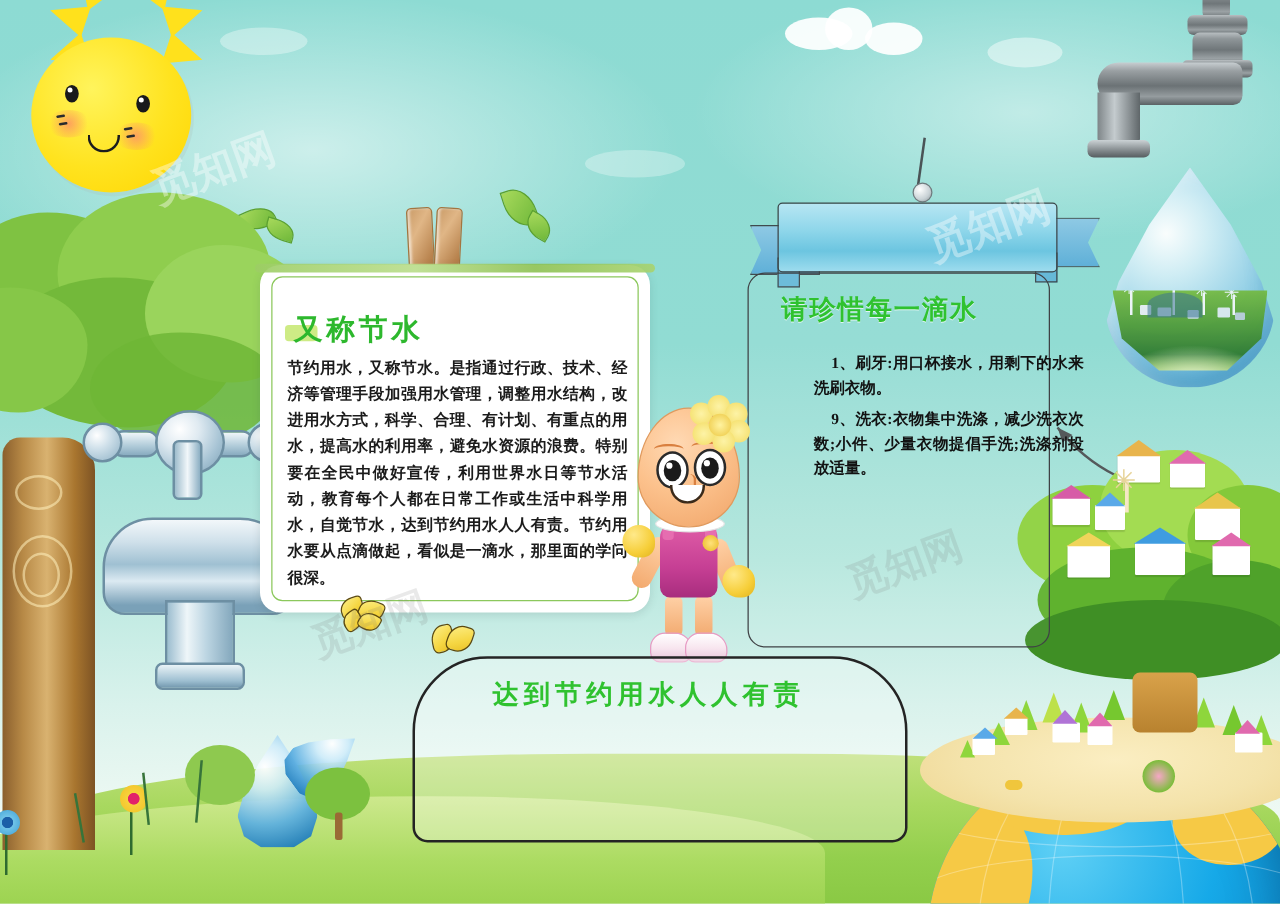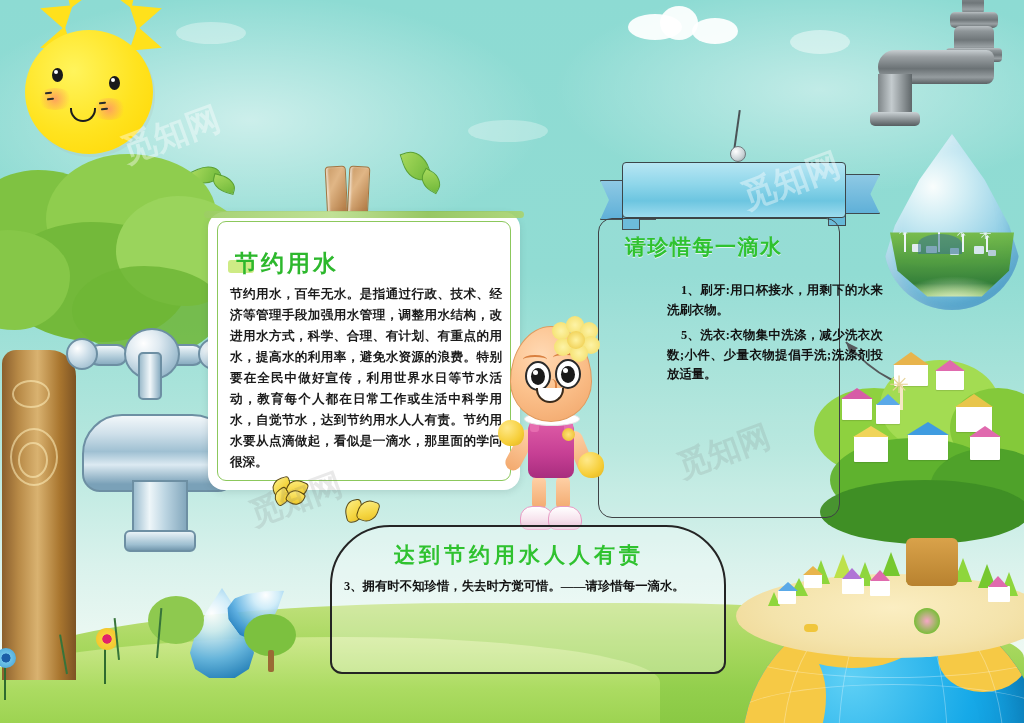--- a/index.html
+++ b/index.html
@@ -186,21 +186,21 @@
   #rightbox{
     position:absolute;left:598px;top:218px;width:240px;height:298px;
     border:1.8px solid #3f4245;border-radius:14px;background:rgba(255,255,255,.05);
   }
   #rightbox h2{
     margin:0;position:absolute;left:26px;top:14px;
     font-family:"DejaVu Sans","Liberation Sans",sans-serif;
     font-size:21px;font-weight:700;color:#2fc22f;letter-spacing:1.5px;
     text-shadow:0 1px 0 rgba(255,255,255,.7);
   }
-  #rightbox .rlist{position:absolute;left:28px;top:46px;width:216px;}
+  #rightbox .rlist{position:absolute;left:12px;top:46px;width:216px;}
   #rightbox .rlist li{
     list-style:none;margin:0 0 6px 0;padding:0;
     font-size:12.4px;line-height:19.5px;color:#121212;text-align:justify;
     font-family:"Liberation Serif","DejaVu Serif",serif;font-weight:700;text-indent:14px;
   }
 
   #quotebox{
     position:absolute;left:330px;top:525px;width:392px;height:145px;
     border:2px solid #242424;border-radius:60px 60px 12px 12px;
     background:rgba(255,255,255,.30);
@@ -442,29 +442,29 @@
   </div>
 
   <div id="clip">
     <div class="clip-leg" style="left:0;transform:rotate(-3deg);"></div>
     <div class="clip-leg" style="left:22px;transform:rotate(3deg);"></div>
   </div>
   <div id="leftbox">
     <div class="waveTop"></div>
     <div class="inner"></div>
     <div class="hl"></div>
-    <h2>节约用水</h2>
-    <p>节约用水，百年无水。是指通过行政、技术、经济等管理手段加强用水管理，调整用水结构，改进用水方式，科学、合理、有计划、有重点的用水，提高水的利用率，避免水资源的浪费。特别要在全民中做好宣传，利用世界水日等节水活动，教育每个人都在日常工作或生活中科学用水，自觉节水，达到节约用水人人有责。节约用水要从点滴做起，看似是一滴水，那里面的学问很深。</p>
+    <h2>又称节水</h2>
+    <p>节约用水，又称节水。是指通过行政、技术、经济等管理手段加强用水管理，调整用水结构，改进用水方式，科学、合理、有计划、有重点的用水，提高水的利用率，避免水资源的浪费。特别要在全民中做好宣传，利用世界水日等节水活动，教育每个人都在日常工作或生活中科学用水，自觉节水，达到节约用水人人有责。节约用水要从点滴做起，看似是一滴水，那里面的学问很深。</p>
   </div>
 
   <div id="rightbox">
     <h2>请珍惜每一滴水</h2>
     <ul class="rlist">
       <li>1、刷牙:用口杯接水，用剩下的水来洗刷衣物。</li>
-      <li>5、洗衣:衣物集中洗涤，减少洗衣次数;小件、少量衣物提倡手洗;洗涤剂投放适量。</li>
+      <li>9、洗衣:衣物集中洗涤，减少洗衣次数;小件、少量衣物提倡手洗;洗涤剂投放适量。</li>
     </ul>
   </div>
 
   <div id="girl">
     <div class="g-leg" style="left:42px;"></div>
     <div class="g-leg" style="left:66px;"></div>
     <div class="g-shoe" style="left:30px;"></div>
     <div class="g-shoe" style="left:58px;"></div>
     <div class="g-arm" style="left:22px;top:108px;transform:rotate(28deg);"></div>
     <div class="g-arm" style="left:82px;top:110px;transform:rotate(-22deg);"></div>
@@ -519,21 +519,20 @@
   <div class="flower" style="left:96px;top:628px;width:22px;height:22px;background:radial-gradient(circle,#e2226a 0%,#e2226a 28%,#f7d13c 32%,#f2c123 100%);"></div>
   <div class="stem" style="left:4px;top:660px;height:40px;"></div>
   <div class="flower" style="left:-4px;top:648px;width:20px;height:20px;background:radial-gradient(circle,#1b5fa8 0%,#1b5fa8 30%,#6fc3e8 34%,#3e9fd4 100%);"></div>
   <div class="blade" style="left:118px;top:618px;height:42px;transform:rotate(-6deg);"></div>
   <div class="blade" style="left:156px;top:608px;height:50px;transform:rotate(5deg);"></div>
   <div class="blade" style="left:66px;top:634px;height:40px;transform:rotate(-10deg);"></div>
 
   <div id="quotebox">
     <h2>达到节约用水人人有责</h2>
     <ol>
-      <li>3、拥有时不知珍惜，失去时方觉可惜。——请珍惜每一滴水。</li>
     </ol>
   </div>
 
   <div class="wm" style="left:120px;top:112px;font-size:34px;transform:rotate(-20deg);">觅知网</div>
   <div class="wm" style="left:740px;top:158px;font-size:34px;transform:rotate(-20deg);">觅知网</div>
   <div class="wm dark" style="left:248px;top:478px;font-size:32px;transform:rotate(-20deg);">觅知网</div>
   <div class="wm dark" style="left:676px;top:430px;font-size:32px;transform:rotate(-20deg);">觅知网</div>
 
 </div>
 

